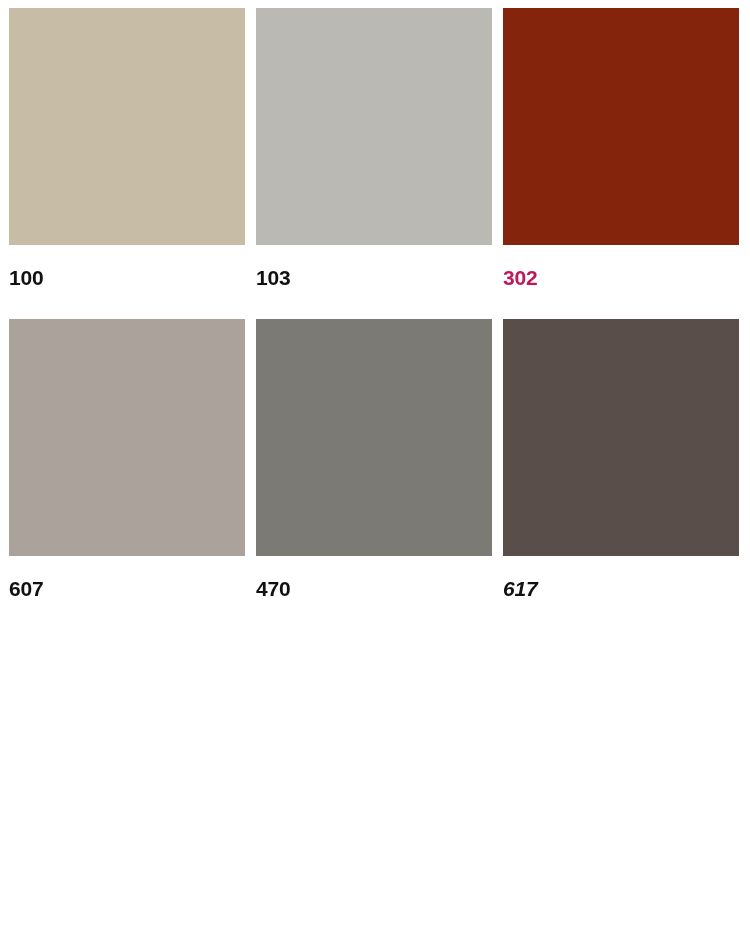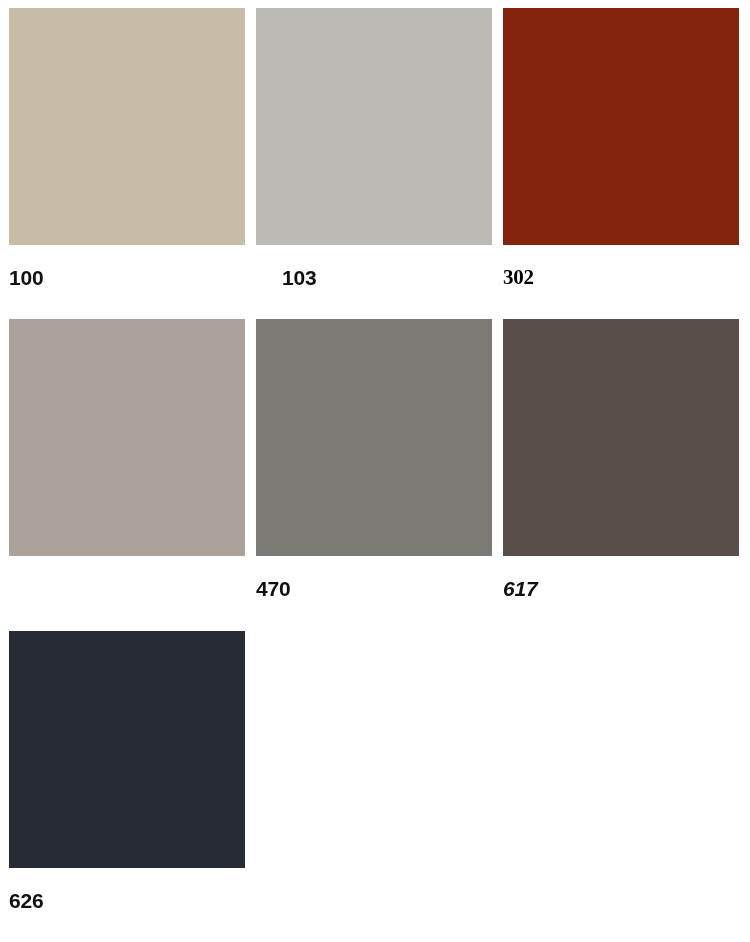--- a/index.html
+++ b/index.html
@@ -56,42 +56,39 @@
 
 <div id="swatch-grid">
 
   <div class="swatch-cell">
     <div class="swatch-chip" style="background-color: rgb(199, 188, 166);"></div>
     <div class="swatch-label" style="color: rgb(17, 17, 17);">100</div>
   </div>
 
   <div class="swatch-cell">
     <div class="swatch-chip" style="background-color: rgb(187, 185, 180);"></div>
-    <div class="swatch-label" style="color: rgb(17, 17, 17); margin-left: 26px;">103</div>
+    <div class="swatch-label" style="color: rgb(17, 17, 17);">103</div>
   </div>
 
   <div class="swatch-cell">
     <div class="swatch-chip" style="background-color: rgb(133, 36, 12);"></div>
-    <div class="swatch-label" style="color: #000000; font-family: Liberation Serif, serif;">302</div>
+    <div class="swatch-label" style="color: #be185d;">302</div>
   </div>
 
 
   <div class="swatch-cell">
     <div class="swatch-chip" style="background-color: rgb(171, 162, 156);"></div>
+    <div class="swatch-label" style="color: rgb(17, 17, 17);">607</div>
   </div>
 
   <div class="swatch-cell">
     <div class="swatch-chip" style="background-color: rgb(124, 122, 116);"></div>
     <div class="swatch-label" style="color: rgb(17, 17, 17);">470</div>
   </div>
 
   <div class="swatch-cell">
     <div class="swatch-chip" style="background-color: rgb(89, 78, 74);"></div>
     <div class="swatch-label" style="color: rgb(17, 17, 17); font-style: italic;">617</div>
   </div>
 
-  <div class="swatch-cell">
-    <div class="swatch-chip" style="background-color: rgb(39, 43, 51);"></div>
-    <div class="swatch-label" style="color: rgb(17, 17, 17);">626</div>
-  </div>
 
 
 </div>
 
 </body></html>

